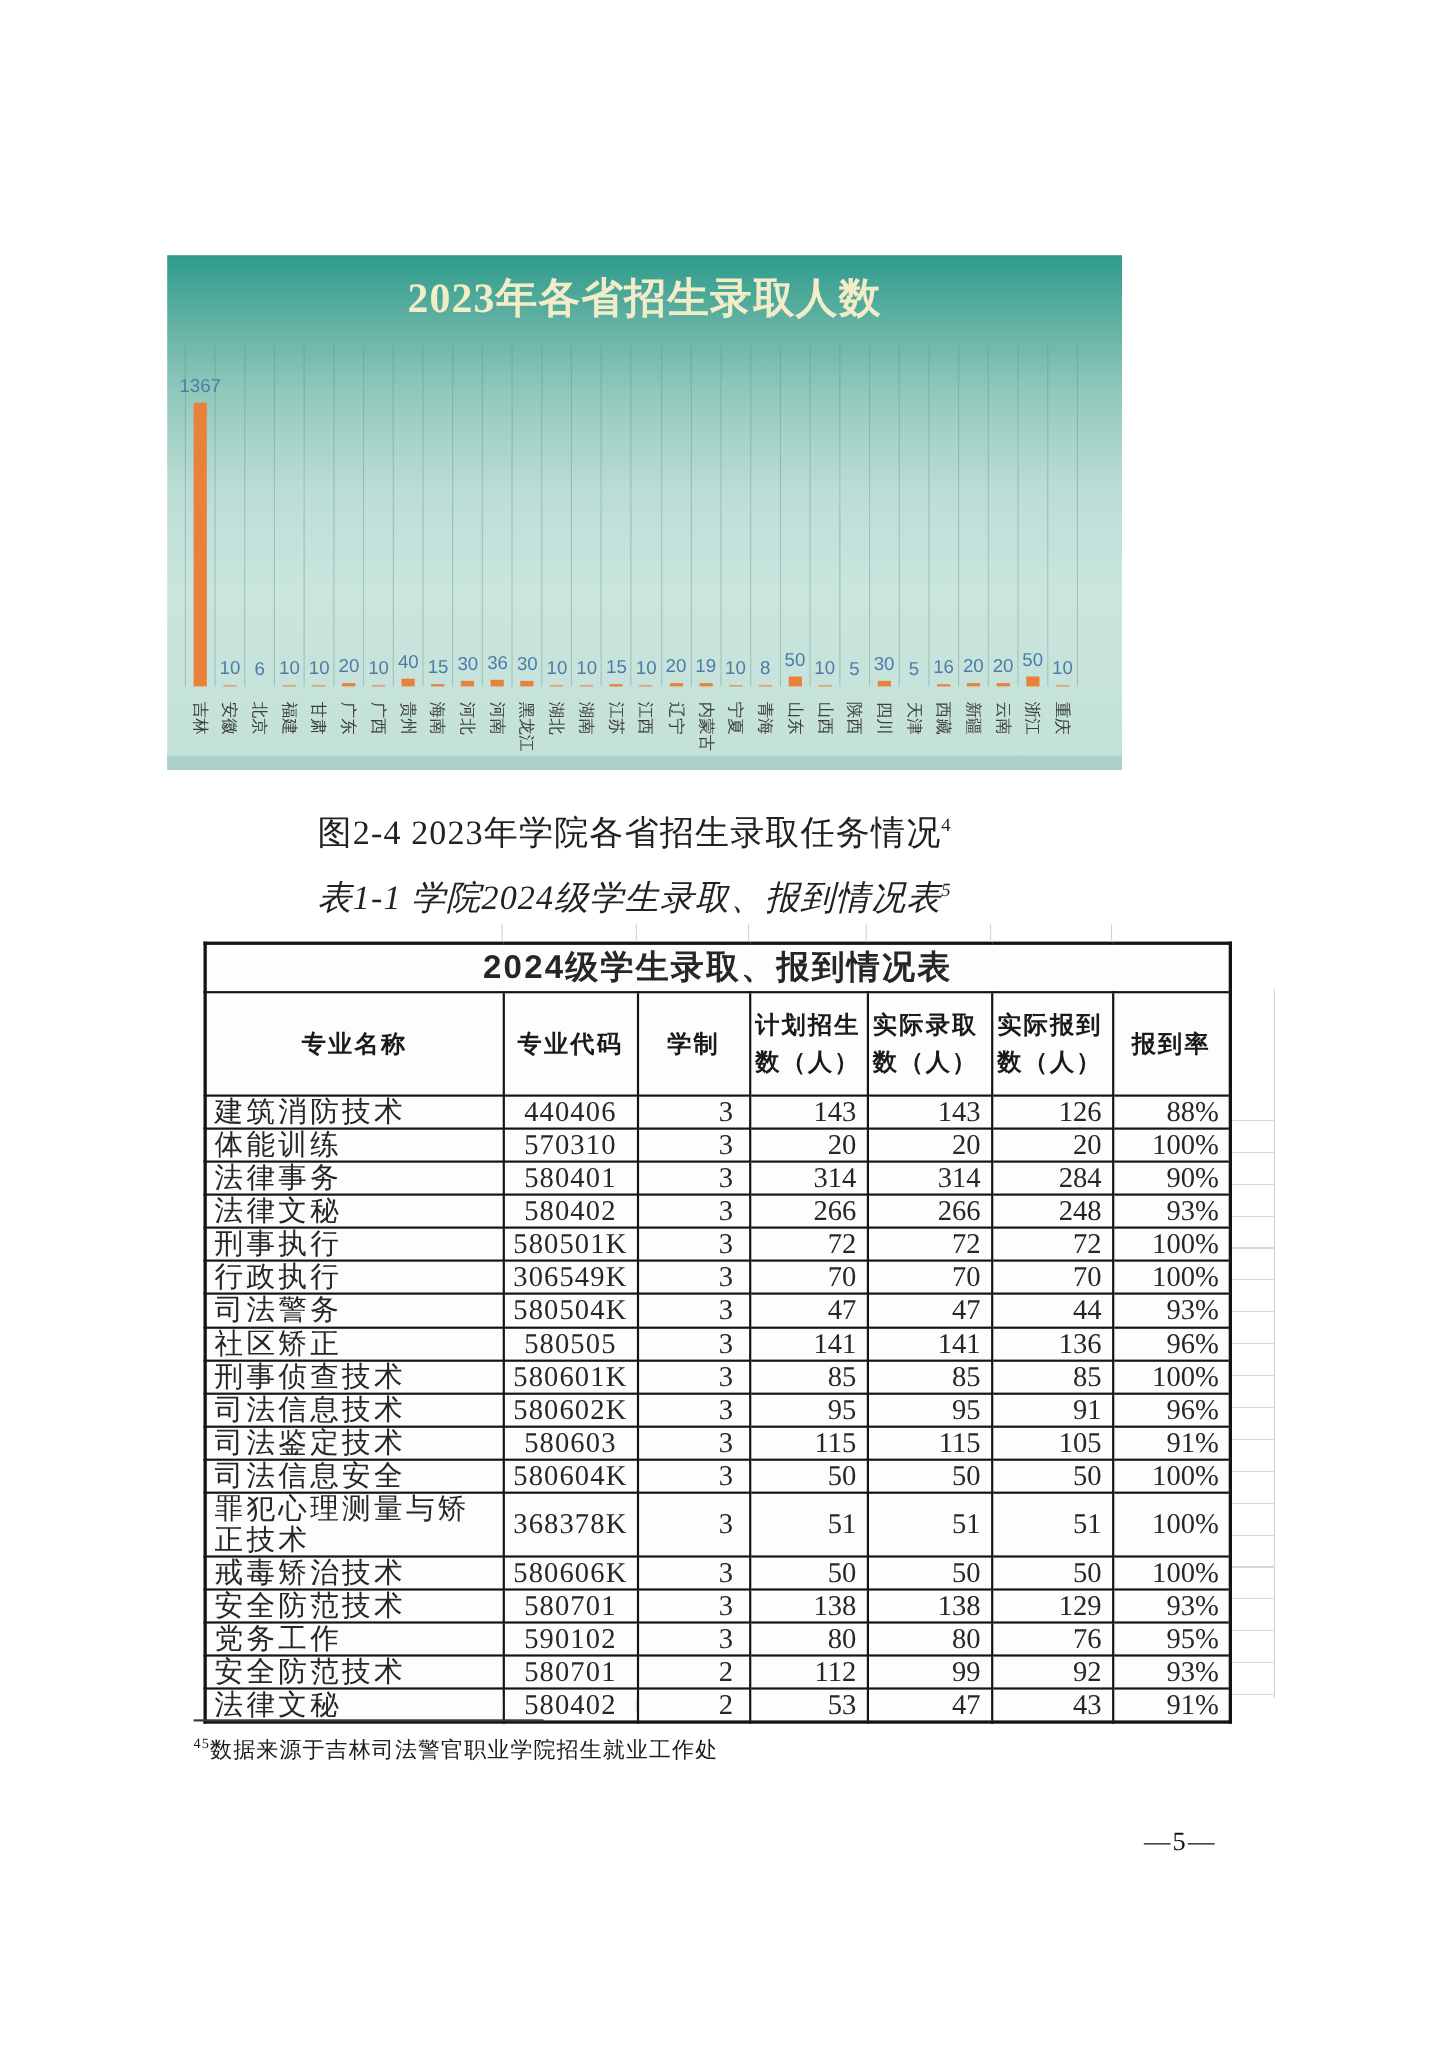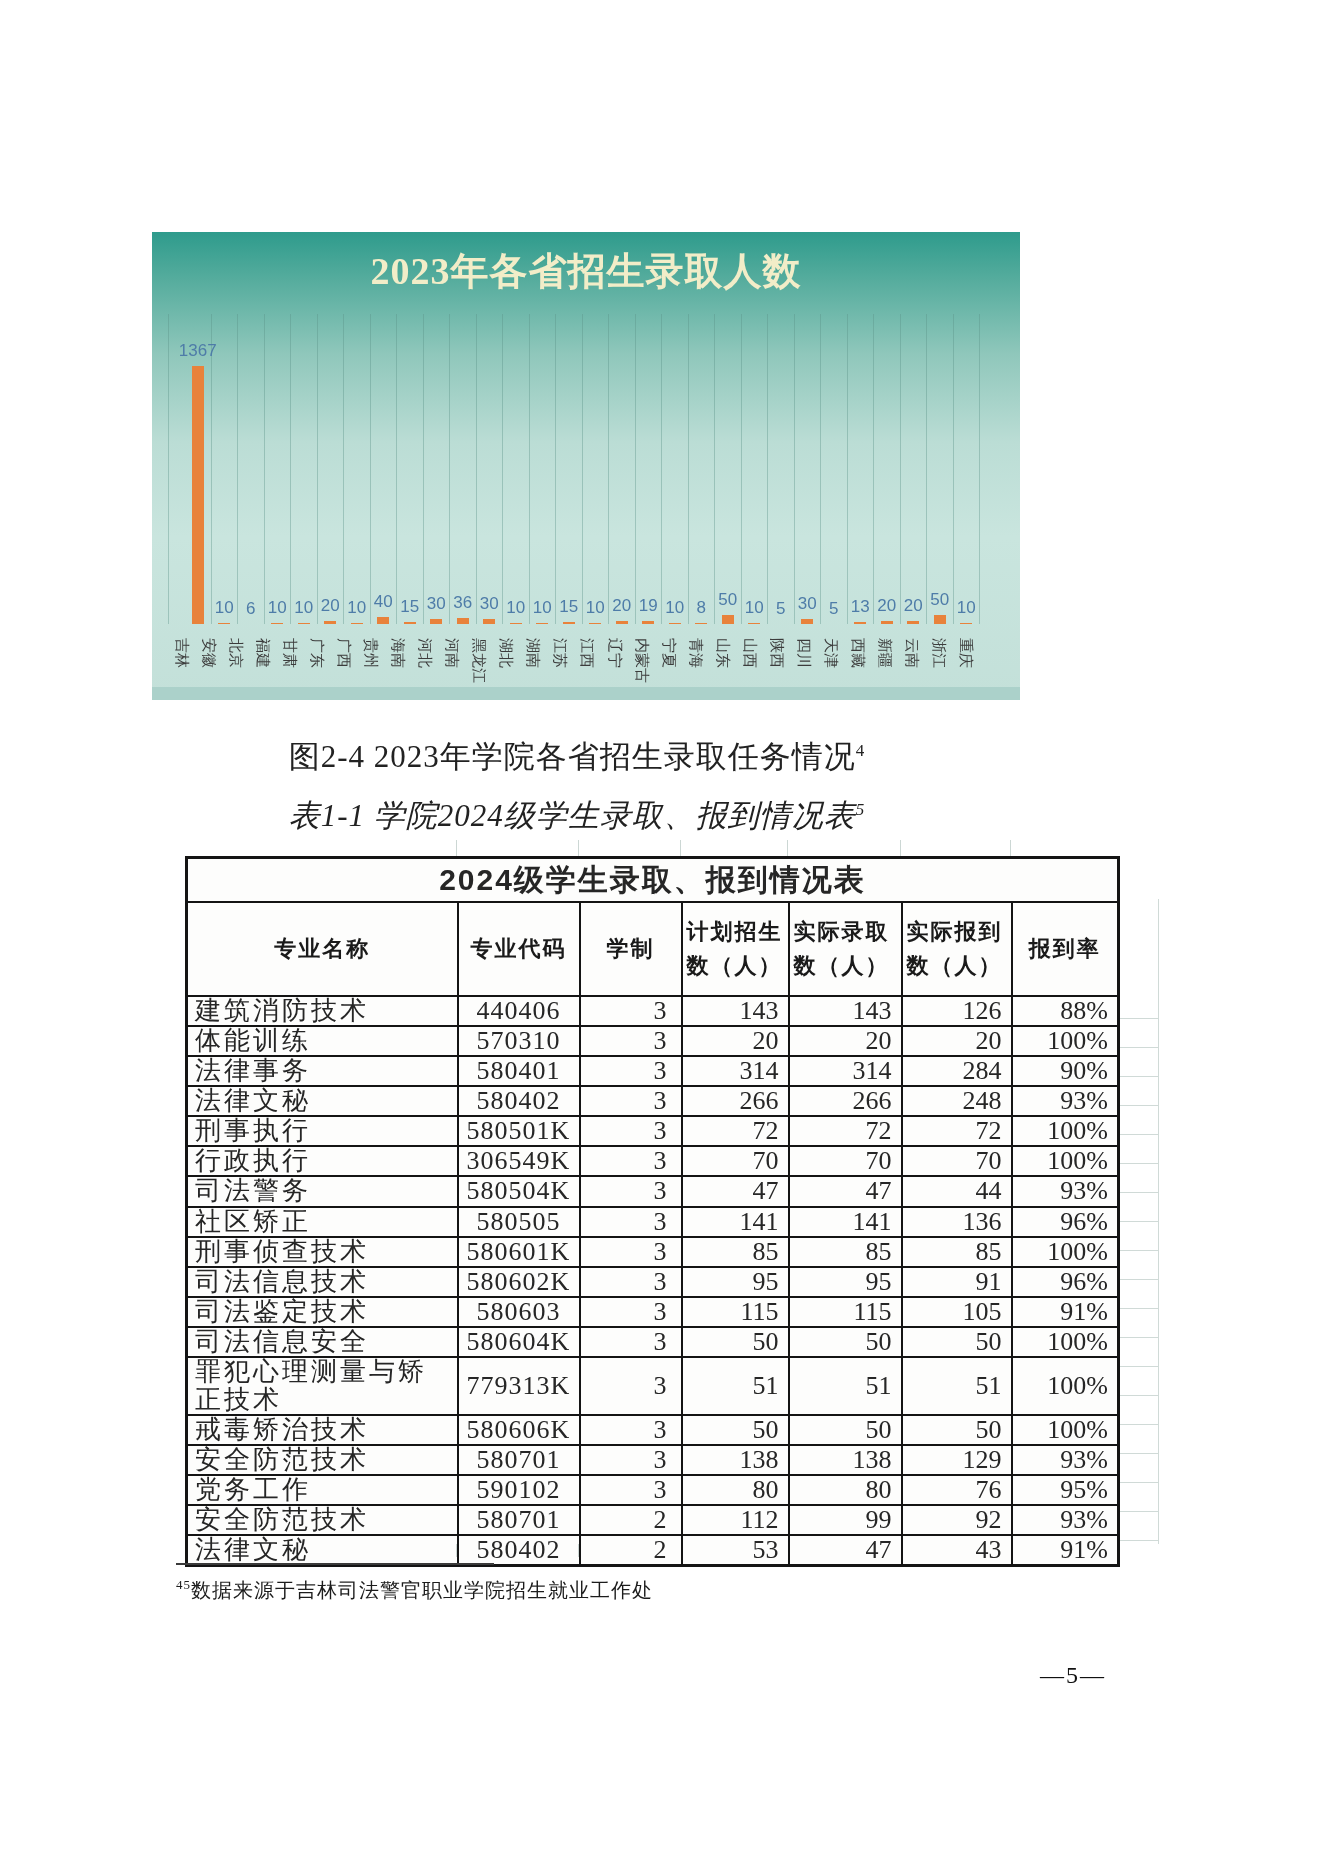--- a/index.html
+++ b/index.html
@@ -12,21 +12,21 @@
     position:absolute;left:152px;top:232px;width:868px;height:468px;
     background:linear-gradient(to bottom,#2E9B8C 0%,#55AC9D 10%,#8FC7BB 26%,#BBDDD5 45%,#C9E5DE 65%,#C3E0D9 100%);
   }
   .chart-title{
     position:absolute;top:14px;left:0;width:100%;text-align:center;
     font-size:38px;font-weight:600;letter-spacing:1px;color:var(--titlec,#F2EDC8);
     font-family:"Liberation Serif","DejaVu Serif",serif;
   }
   .plot{
     position:absolute;left:16px;right:40px;top:82px;height:310px;
-    display:flex;border-left:1px solid rgba(90,145,135,0.38);padding-left:16px;
+    display:flex;border-left:1px solid rgba(90,145,135,0.38);
   }
   .col{flex:1;position:relative;border-right:1px solid rgba(90,145,135,0.38);}
   .bar{
     position:absolute;bottom:0;left:50%;margin-left:-6px;width:12px;
     background:var(--bar,#E8823B);
   }
   .val{
     position:absolute;left:50%;transform:translateX(-50%);
     color:var(--valc,#4E7CA8);font-size:17px;white-space:nowrap;
     font-family:"Liberation Sans","DejaVu Sans",sans-serif;
@@ -182,21 +182,21 @@
       </div>
       <div class="col">
         <div class="val" style="bottom: 10px;">30</div>
         <div class="bar" style="height: 5px;"></div>
       </div>
       <div class="col">
         <div class="val" style="bottom: 5px;">5</div>
         <div class="bar" style="height: 0px;"></div>
       </div>
       <div class="col">
-        <div class="val" style="bottom: 7px;">13</div>
+        <div class="val" style="bottom: 7px;">16</div>
         <div class="bar" style="height: 2px;"></div>
       </div>
       <div class="col">
         <div class="val" style="bottom: 8px;">20</div>
         <div class="bar" style="height: 3px;"></div>
       </div>
       <div class="col">
         <div class="val" style="bottom: 8px;">20</div>
         <div class="bar" style="height: 3px;"></div>
       </div>
@@ -443,21 +443,21 @@
           <td class="c0">司法信息安全</td>
           <td class="c1">580604K</td>
           <td class="c2">3</td>
           <td class="c3">50</td>
           <td class="c4">50</td>
           <td class="c5">50</td>
           <td class="c6">100%</td>
         </tr>
         <tr>
           <td class="c0">罪犯心理测量与矫正技术</td>
-          <td class="c1">779313K</td>
+          <td class="c1">368378K</td>
           <td class="c2">3</td>
           <td class="c3">51</td>
           <td class="c4">51</td>
           <td class="c5">51</td>
           <td class="c6">100%</td>
         </tr>
         <tr>
           <td class="c0">戒毒矫治技术</td>
           <td class="c1">580606K</td>
           <td class="c2">3</td>

